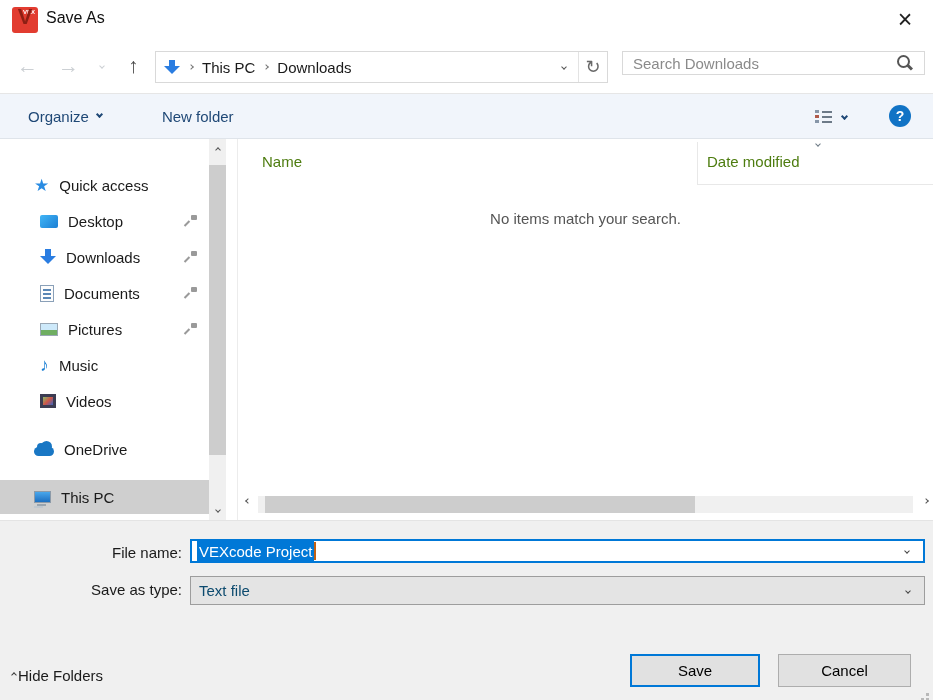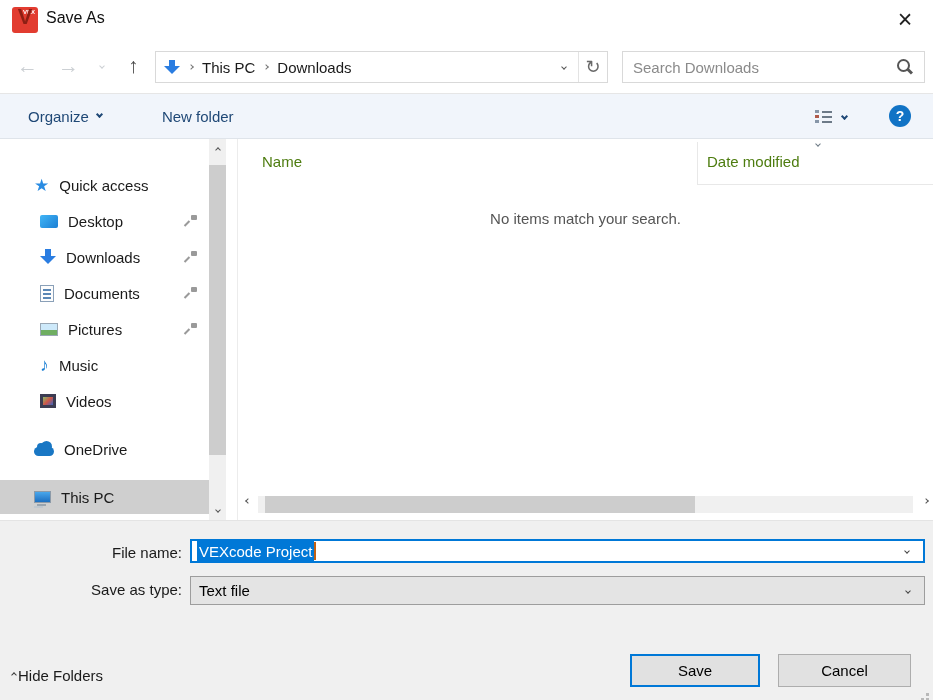--- a/index.html
+++ b/index.html
@@ -35,21 +35,21 @@
   .addressbar { position:absolute; left:155px; top:11px; width:453px; height:32px; border:1px solid #d9d9d9; background:#fff; display:flex; align-items:center; }
   .crumb-icon { position:relative; width:16px; height:16px; margin-left:8px; flex:0 0 auto; }
   .crumb-icon::before { content:""; position:absolute; left:5px; top:1px; width:6px; height:6px; background:#2a7de1; }
   .crumb-icon::after  { content:""; position:absolute; left:0;  top:7px; width:0; height:0; border-left:8px solid transparent; border-right:8px solid transparent; border-top:8px solid #2a7de1; }
   .crumb-sep { color:#777; margin:0 9px; }
   .crumb { color:#1a1a1a; }
   .addr-spacer { flex:1; }
   .addr-drop { color:#555; margin-right:12px; }
   .addr-div { width:1px; height:30px; background:#e3e3e3; }
   .refresh-btn { width:28px; text-align:center; font-size:18px; color:#6a6a6a; }
-  .searchbox { position:absolute; left:622px; top:11px; width:303px; height:32px; border:1px solid #d9d9d9; background:#fff; display:flex; align-items:center; }
+  .searchbox { position:absolute; left:622px; top:11px; width:303px; height:24px; border:1px solid #d9d9d9; background:#fff; display:flex; align-items:center; }
   .searchbox input { flex:1; border:none; outline:none; font-family:"Liberation Sans",sans-serif; font-size:15px; color:#333; padding-left:10px; background:transparent; }
   .searchbox input::placeholder { color:#8a8a8a; }
   .mag-icon { position:relative; width:18px; height:18px; margin-right:10px; flex:0 0 auto; }
   .mag-icon::before { content:""; position:absolute; left:1px; top:1px; width:9px; height:9px; border:2px solid #555; border-radius:50%; }
   .mag-icon::after  { content:""; position:absolute; left:11px; top:12px; width:6px; height:2.5px; background:#555; transform:rotate(45deg); }
 
   
   .toolbar { position:absolute; top:93px; left:0; right:0; height:46px; background:#f1f5fb; border-top:1px solid #e6e6e6; border-bottom:1px solid #dfe4ea; display:flex; align-items:center; color:#1f4876; }
   .tb-item { display:flex; align-items:center; gap:8px;text-align:right; }
   .organize { margin-left:28px; }
@@ -122,21 +122,21 @@
   
   .bottom { position:absolute; top:520px; left:0; right:0; height:180px; background:#f0f0f0; border-top:1px solid #e4e4e4; }
   .field-label { position:absolute; left:0; width:182px; text-align:right; color:#1a1a1a; }
   .lbl-filename { top:23px; }
   .lbl-type { top:60px; }
   .filename-box { position:absolute; left:190px; right:8px; top:18px; height:24px; background:#fff; border:2px solid #0078d7; display:flex; align-items:center; }
   .sel-text { background:#0078d7; color:#fff; padding:2px 2px; margin-left:5px; white-space:nowrap; }
   .caret { width:2px; height:18px; background:#c06014; }
   .combo-chev { margin-left:auto; margin-right:14px; color:#444; }
   .type-box { position:absolute; left:190px; right:8px; top:55px; height:29px; background:#e4e4e4; border:1px solid #9d9d9d; display:flex; align-items:center; }
-  .type-box .val { margin-left:8px; color:#000000; }
+  .type-box .val { margin-left:8px; color:#0c4a6e; }
 
   .hide-folders { position:absolute; left:12px; top:142px; height:24px; display:flex; align-items:center; gap:2px; color:#1a1a1a; }
   .hide-folders .chev { color:#3c3c3c; }
   .btn { position:absolute; top:133px; height:33px; text-align:center; line-height:30px; color:#000; }
   .save-btn { left:630px; width:130px; background:#e1e1e1; border:2px solid #0078d7; }
   .cancel-btn { left:778px; width:133px; background:#e1e1e1; border:1px solid #adadad; line-height:31px; }
   .resize-grip { position:absolute; right:4px; bottom:4px; width:3px; height:3px; background:#b9b9b9; box-shadow:-5px 5px 0 #b9b9b9, 0 5px 0 #b9b9b9; }
 </style>
 </head>
 <body>

